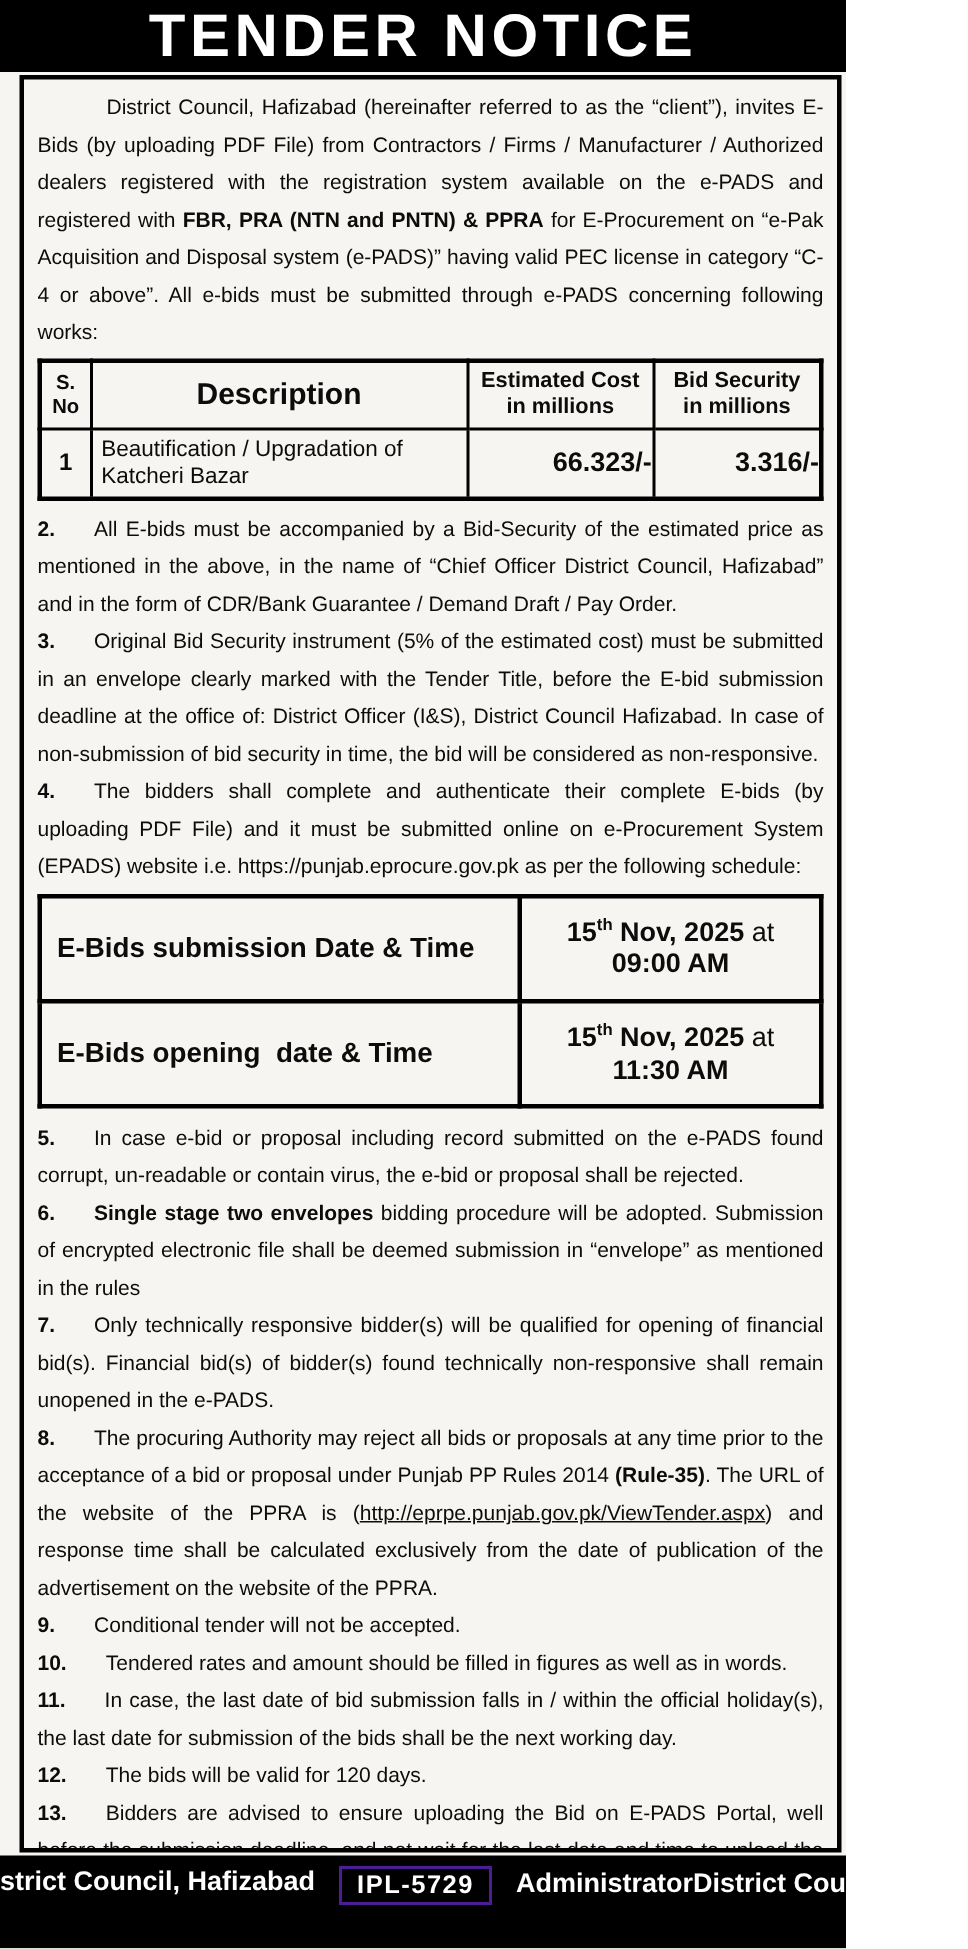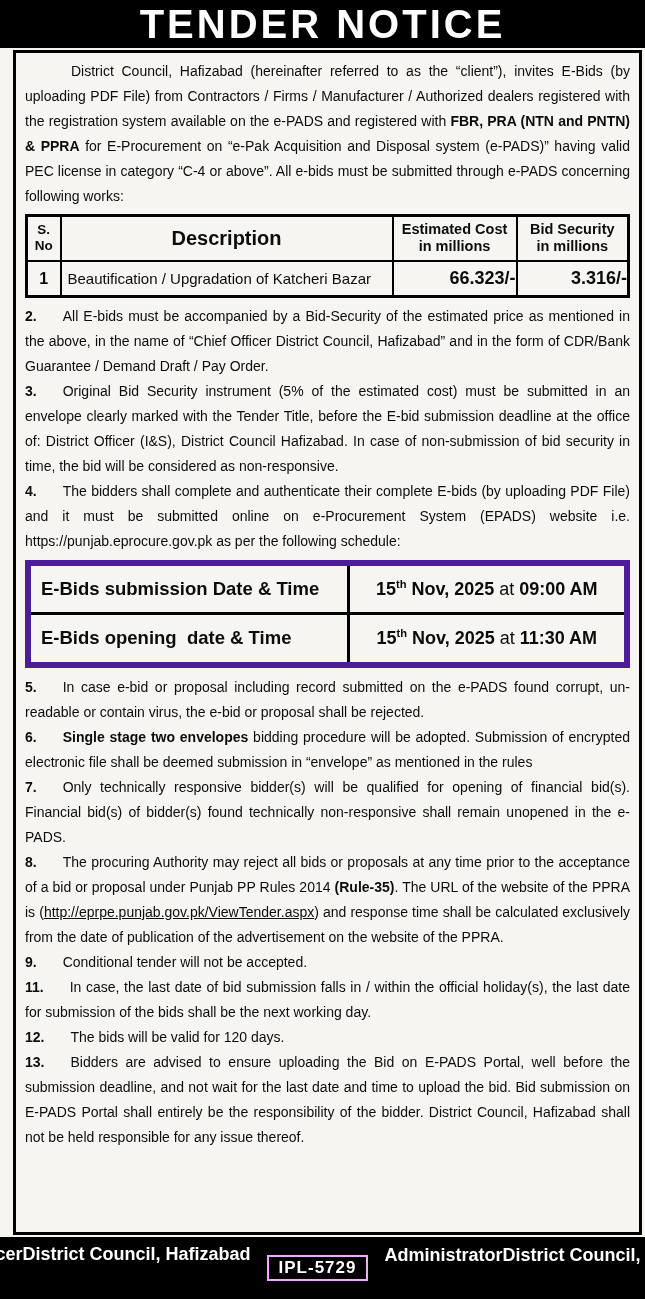--- a/index.html
+++ b/index.html
@@ -1,18 +1,18 @@
 <!DOCTYPE html>
 <html><head>
 <meta charset="utf-8">
 <style>
   * { margin:0; padding:0; box-sizing:border-box; }
   html,body { background:#ffffff; }
   .page {
-    width:645px; height:1299px; overflow:hidden;
+    width:564px; height:1299px; overflow:hidden;
     display:flex; flex-direction:column;
     background:#f6f5f1; color:#0c0c0c;
     font-family:"Liberation Sans", sans-serif;
   }
   
   .header-bar {
     flex:0 0 48px; background:#000;
     display:flex; align-items:center; justify-content:center;
   }
   .header-bar h1 {
@@ -42,36 +42,36 @@
   .works th, .works td { border:2px solid #000; vertical-align:middle; text-align:center; }
   .works th { white-space:pre-line; font-size:14.5px; padding:4px 2px; }
   .works th.h-desc { font-size:20px; }
   .works th.h-sno  { font-size:13.5px; }
   .works td { height:36px; }
   .works td.c-sno  { font-weight:bold; font-size:16px; }
   .works td.c-desc { text-align:left; padding:4px 6px; font-size:15px; }
   .works td.c-amt  { font-weight:bold; font-size:18px;text-align:right; }
   
   table.schedule {
-    width:100%; border-collapse:collapse; border:6px solid #4c1d95;
+    width:100%; border-collapse:collapse; border:1px solid #4c1d95;
     margin:6px 0 7px 0; line-height:1.2; table-layout:fixed;
   }
   .schedule td { border:3px solid #000; font-weight:bold; padding:12px 8px; }
   .schedule td.s-label { width:320px; font-size:18.5px; padding-left:10px; white-space:pre-wrap; text-align:left; }
   .schedule td.s-value { font-size:18px; text-align:center; }
   
   .footer-bar {
     flex:0 0 62px; background:#000; color:#fff;
     display:flex; justify-content:center; align-items:flex-start;
     gap:16px; padding-top:4px; font-weight:bold;
   }
   .f-col { display:flex; flex-direction:row; align-items:center; font-size:18px; line-height:27px; white-space:nowrap; }
   .f-col.right .f-sub { margin-top:1px; }
   .code-box {
-    border:2px solid #f0abfc; padding:1px 10px; margin-top:14px;
+    border:2px solid #4c1d95; padding:1px 10px; margin-top:3px;
     font-size:17px; letter-spacing:1px; white-space:nowrap;
   }
 </style>
 </head>
 <body>
 
 <div class="page">
 
   <header class="header-bar">
     <h1>TENDER NOTICE</h1>
@@ -131,20 +131,21 @@
     <p class="item"><span class="num">5.</span><span class="gap"></span><span><span>In case e-bid or proposal including record submitted on the e-PADS found corrupt, un-readable or contain virus, the e-bid or proposal shall be rejected.</span></span></p>
 
     <p class="item"><span class="num">6.</span><span class="gap"></span><span><span class="b">Single stage two envelopes</span><span> bidding procedure will be adopted. Submission of encrypted electronic file shall be deemed submission in “envelope” as mentioned in the rules</span></span></p>
 
     <p class="item"><span class="num">7.</span><span class="gap"></span><span><span>Only technically responsive bidder(s) will be qualified for opening of financial bid(s). Financial bid(s) of bidder(s) found technically non-responsive shall remain unopened in the e-PADS.</span></span></p>
 
     <p class="item"><span class="num">8.</span><span class="gap"></span><span><span>The procuring Authority may reject all bids or proposals at any time prior to the acceptance of a bid or proposal under Punjab PP Rules 2014 </span><span class="b">(Rule-35)</span><span>. The URL of the website of the PPRA is (</span><span class="u">http://eprpe.punjab.gov.pk/ViewTender.aspx</span><span>) and response time shall be calculated exclusively from the date of publication of the advertisement on the website of the PPRA.</span></span></p>
 
     <p class="item"><span class="num">9.</span><span class="gap"></span><span><span>Conditional tender will not be accepted.</span></span></p>
 
+    <p class="item"><span class="num">10.</span><span class="gap"></span><span><span>Tendered rates and amount should be filled in figures as well as in words.</span></span></p>
 
     <p class="item"><span class="num">11.</span><span class="gap"></span><span><span>In case, the last date of bid submission falls in / within the official holiday(s), the last date for submission of the bids shall be the next working day.</span></span></p>
 
     <p class="item"><span class="num">12.</span><span class="gap"></span><span><span>The bids will be valid for 120 days.</span></span></p>
 
     <p class="item"><span class="num">13.</span><span class="gap"></span><span><span>Bidders are advised to ensure uploading the Bid on E-PADS Portal, well before the submission deadline, and not wait for the last date and time to upload the bid. Bid submission on E-PADS Portal shall entirely be the responsibility of the bidder. District Council, Hafizabad shall not be held responsible for any issue thereof.</span></span></p>
 
   </div>
 
   <footer class="footer-bar">

